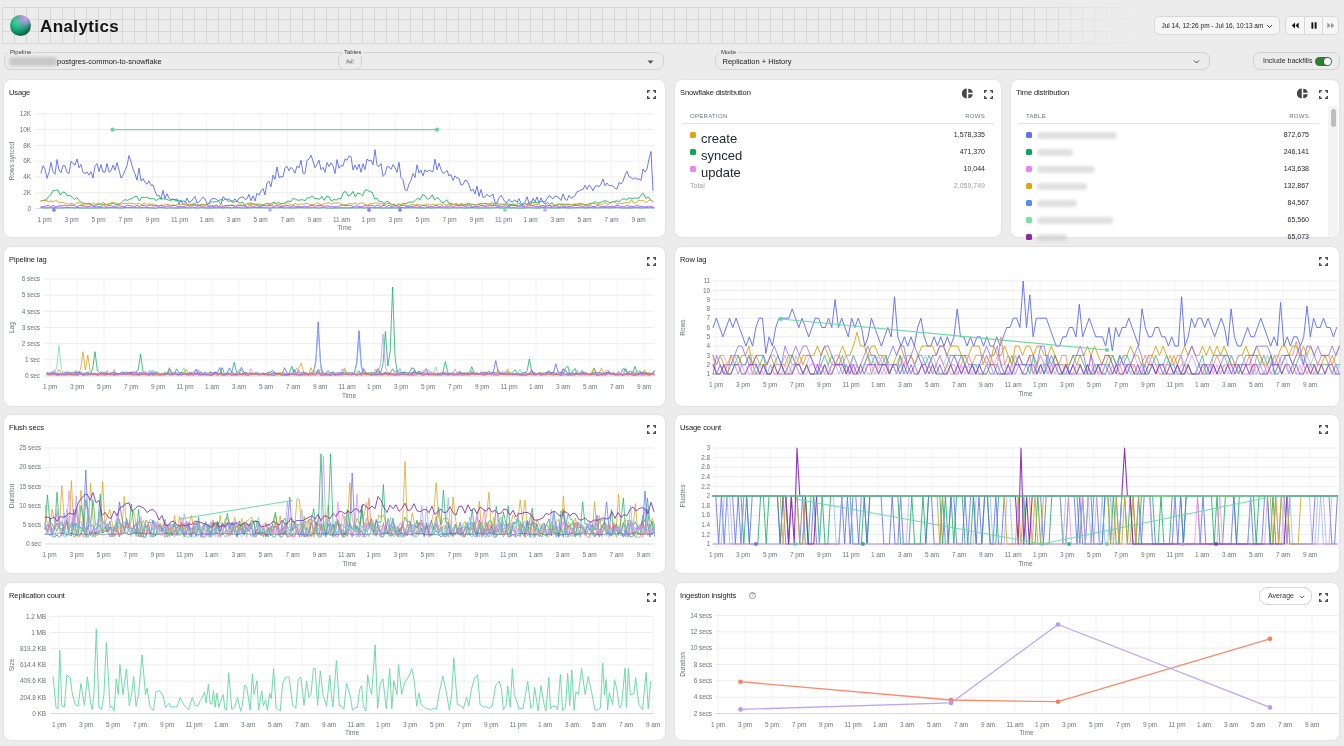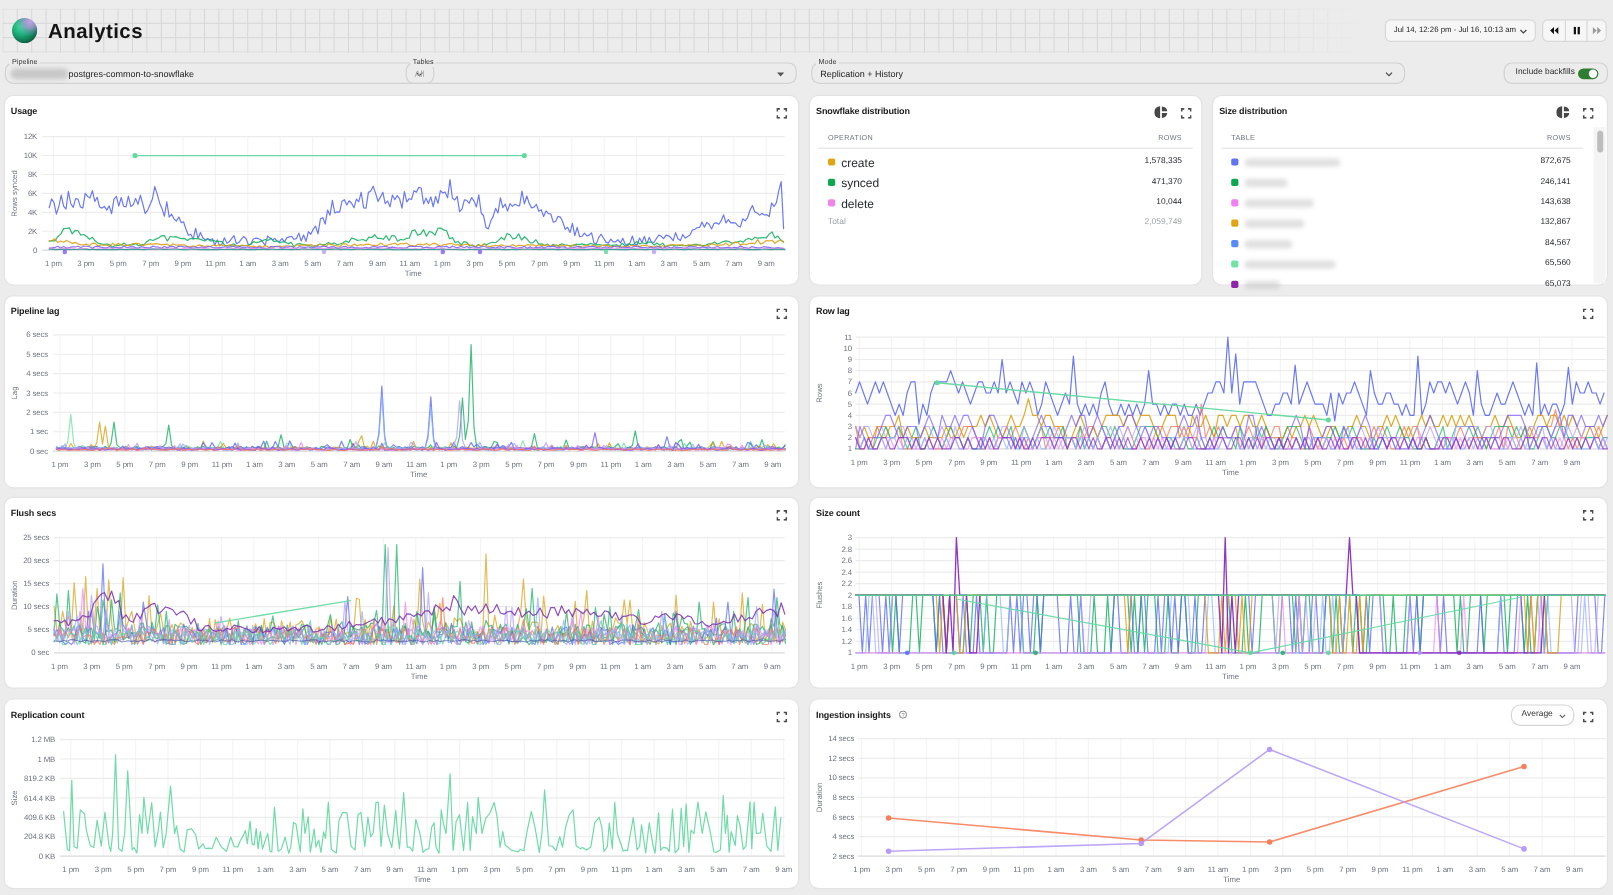--- a/index.html
+++ b/index.html
@@ -1,22 +1,22 @@
 <!DOCTYPE html>
 <html><head><meta charset="utf-8"><style>
 *{margin:0;padding:0;box-sizing:border-box}
 html,body{width:1344px;height:746px;background:#ececec;font-family:"Liberation Sans",sans-serif;position:relative;overflow:hidden}
 .card{position:absolute;background:#fff;border:1px solid #e3e3e3;border-radius:8px}
-.ctitle{position:absolute;font-size:7.5px;font-weight:700;color:#191919;letter-spacing:-.1px}
+.ctitle{position:absolute;font-size:7.5px;font-weight:400;color:#191919;letter-spacing:-.1px}
 .sel{position:absolute;top:52px;height:18px;border:1px solid #d2d2d2;border-radius:7px}
 .sel .lab{position:absolute;top:-4px;left:3px;font-size:6px;color:#3a3a3a;background:#ececec;padding:0 2px;line-height:7px}
 .sel .val{position:absolute;left:6.5px;top:0;line-height:17px;font-size:7.5px;color:#222}
 .hbtn{position:absolute;top:16px;height:19px;background:#f6f6f6;border:1px solid #d8d8d8;border-radius:5px}
 .thead{position:absolute;font-size:6px;color:#6e7480;letter-spacing:.3px}
-.trow{position:absolute;font-size:10px;color:#26292e}
+.trow{position:absolute;font-size:13px;color:#26292e}
 .tnum{position:absolute;font-size:7px;color:#26292e;text-align:right}
 .sw{position:absolute;width:6px;height:6px;border-radius:1.5px}
 .blur{position:absolute;height:7px;background:#c7c7c7;opacity:.55;border-radius:3.5px;filter:blur(1.8px)}
 </style></head><body>
 
 <div style="position:absolute;left:2px;top:7px;width:1131px;height:37px;background-image:linear-gradient(to right,#d6d6d6 1px,transparent 1px),linear-gradient(to bottom,#d6d6d6 1px,transparent 1px);background-size:12px 12px;-webkit-mask-image:linear-gradient(to right,#000 calc(100% - 110px),transparent 100%);mask-image:linear-gradient(to right,#000 calc(100% - 110px),transparent 100%)"></div>
 <div style="position:absolute;left:10px;top:15px;width:21px;height:21px;border-radius:50%;background:radial-gradient(circle at 72% 15%,rgba(201,160,230,.97) 0%,rgba(178,148,218,.8) 20%,rgba(140,135,195,.35) 36%,rgba(120,130,180,0) 52%),radial-gradient(circle at 38% 32%,#3ee6a0 0%,#1cae79 38%,#127c57 62%,#0b4e37 82%,#083124 100%)"></div>
 <div style="position:absolute;left:40px;top:17px;font-size:17px;font-weight:700;color:#141414;letter-spacing:.4px">Analytics</div>
 <div class="hbtn" style="left:1154px;width:126px;white-space:nowrap">
     <span style="position:absolute;left:6.5px;top:0;line-height:17px;font-size:6.5px;color:#222">Jul 14, 12:26 pm - Jul 16, 10:13 am</span>
@@ -46,21 +46,21 @@
       <path d="M1 0.5 L3.5 3 L6 0.5" stroke="#444" fill="none" stroke-width="1"></path>
     </svg>
   </div>
 <div class="sel" style="left:338px;width:326px">
     <span class="lab">Tables</span>
     <span class="val" style="color:#a8a8a8">All</span>
     <svg style="position:absolute;right:9px;top:7px" width="7" height="4" viewBox="0 0 7 4">
       <path d="M0.5 0.5 L6.5 0.5 L3.5 3.8 Z" fill="#555"></path>
     </svg>
   </div>
-<div class="sel" style="left:676px;width:495px">
+<div class="sel" style="left:715px;width:495px">
     <span class="lab">Mode</span>
     <span class="val">Replication + History</span>
     <svg style="position:absolute;right:9px;top:7px" width="7" height="4" viewBox="0 0 7 4">
       <path d="M1 0.5 L3.5 3 L6 0.5" stroke="#444" fill="none" stroke-width="1"></path>
     </svg>
   </div>
 <div class="sel" style="left:1253px;width:87px">
     <span style="position:absolute;left:9px;top:0;line-height:16px;font-size:7px;color:#2e2e2e">Include backfills</span>
     <div style="position:absolute;right:7px;top:4px;width:17px;height:9px;border-radius:5px;background:#2e7d32">
       <div style="position:absolute;right:1px;top:1px;width:7px;height:7px;border-radius:50%;background:#fff"></div>
@@ -91,21 +91,21 @@
     <path d="M12.5 12.5 L 21.6 12.5 A 9.7 9.7 0 0 1 12.5 20.7 Z" fill="#474747"></path>
   </svg>
 <svg style="position:absolute;left:984px;top:90px" width="9" height="9" viewBox="0 0 9 9">
     <g fill="none" stroke="#4a4a4a" stroke-width="1.4">
       <path d="M0.7 2.9 V0.7 H2.9"></path>
       <path d="M6.1 0.7 H8.3 V2.9"></path>
       <path d="M8.3 6.1 V8.3 H6.1"></path>
       <path d="M2.9 8.3 H0.7 V6.1"></path>
     </g>
   </svg>
-<div class="ctitle" style="left:1016px;top:88px">Size distribution</div>
+<div class="ctitle" style="left:1016px;top:88px">Time distribution</div>
 <svg style="position:absolute;left:1297px;top:88px" width="11" height="11" viewBox="0 0 22 22">
     <path d="M9.5 1 A 10 10 0 0 0 9.5 21 Z" fill="#474747"></path>
     <path d="M12.5 1.3 A 9.7 9.7 0 0 1 21.6 9.5 L 12.5 9.5 Z" fill="#474747"></path>
     <path d="M12.5 12.5 L 21.6 12.5 A 9.7 9.7 0 0 1 12.5 20.7 Z" fill="#474747"></path>
   </svg>
 <svg style="position:absolute;left:1319px;top:90px" width="9" height="9" viewBox="0 0 9 9">
     <g fill="none" stroke="#4a4a4a" stroke-width="1.4">
       <path d="M0.7 2.9 V0.7 H2.9"></path>
       <path d="M6.1 0.7 H8.3 V2.9"></path>
       <path d="M8.3 6.1 V8.3 H6.1"></path>
@@ -132,21 +132,21 @@
   </svg>
 <div class="ctitle" style="left:9px;top:422.5px">Flush secs</div>
 <svg style="position:absolute;left:647px;top:424.5px" width="9" height="9" viewBox="0 0 9 9">
     <g fill="none" stroke="#4a4a4a" stroke-width="1.4">
       <path d="M0.7 2.9 V0.7 H2.9"></path>
       <path d="M6.1 0.7 H8.3 V2.9"></path>
       <path d="M8.3 6.1 V8.3 H6.1"></path>
       <path d="M2.9 8.3 H0.7 V6.1"></path>
     </g>
   </svg>
-<div class="ctitle" style="left:680px;top:422.5px">Size count</div>
+<div class="ctitle" style="left:680px;top:422.5px">Usage count</div>
 <svg style="position:absolute;left:1319px;top:424.5px" width="9" height="9" viewBox="0 0 9 9">
     <g fill="none" stroke="#4a4a4a" stroke-width="1.4">
       <path d="M0.7 2.9 V0.7 H2.9"></path>
       <path d="M6.1 0.7 H8.3 V2.9"></path>
       <path d="M8.3 6.1 V8.3 H6.1"></path>
       <path d="M2.9 8.3 H0.7 V6.1"></path>
     </g>
   </svg>
 <div class="ctitle" style="left:9px;top:591px">Replication count</div>
 <svg style="position:absolute;left:647px;top:592.5px" width="9" height="9" viewBox="0 0 9 9">
@@ -179,21 +179,21 @@
 <div class="thead" style="left:690px;top:113px">OPERATION</div>
 <div class="thead" style="left:885px;top:113px;width:100px;text-align:right">ROWS</div>
 <div style="position:absolute;left:682px;top:123px;width:312px;height:1px;background:#e4e4e4"></div>
 <div class="sw" style="left:690px;top:132px;background:#dfa512"></div>
 <div class="trow" style="left:701px;top:131px">create</div>
 <div class="tnum" style="left:885px;top:131px;width:100px">1,578,335</div>
 <div class="sw" style="left:690px;top:149px;background:#0ca750"></div>
 <div class="trow" style="left:701px;top:148px">synced</div>
 <div class="tnum" style="left:885px;top:148px;width:100px">471,370</div>
 <div class="sw" style="left:690px;top:166px;background:#ee85ee"></div>
-<div class="trow" style="left:701px;top:165px">delete</div>
+<div class="trow" style="left:701px;top:165px">update</div>
 <div class="tnum" style="left:885px;top:165px;width:100px">10,044</div>
 <div class="trow" style="left:690px;top:182px;color:#9ca1a8;font-size:7px">Total</div>
 <div class="tnum" style="left:885px;top:182px;width:100px;color:#9ca1a8">2,059,749</div>
 <div class="thead" style="left:1026px;top:113px">TABLE</div>
 <div class="thead" style="left:1209px;top:113px;width:100px;text-align:right">ROWS</div>
 <div style="position:absolute;left:1018px;top:123px;width:301px;height:1px;background:#e4e4e4"></div>
 <div class="sw" style="left:1026px;top:132px;background:#6172f3"></div>
 <div class="blur" style="left:1037px;top:132px;width:80px"></div>
 <div class="tnum" style="left:1209px;top:131px;width:100px">872,675</div>
 <div class="sw" style="left:1026px;top:149px;background:#0ca750"></div>

